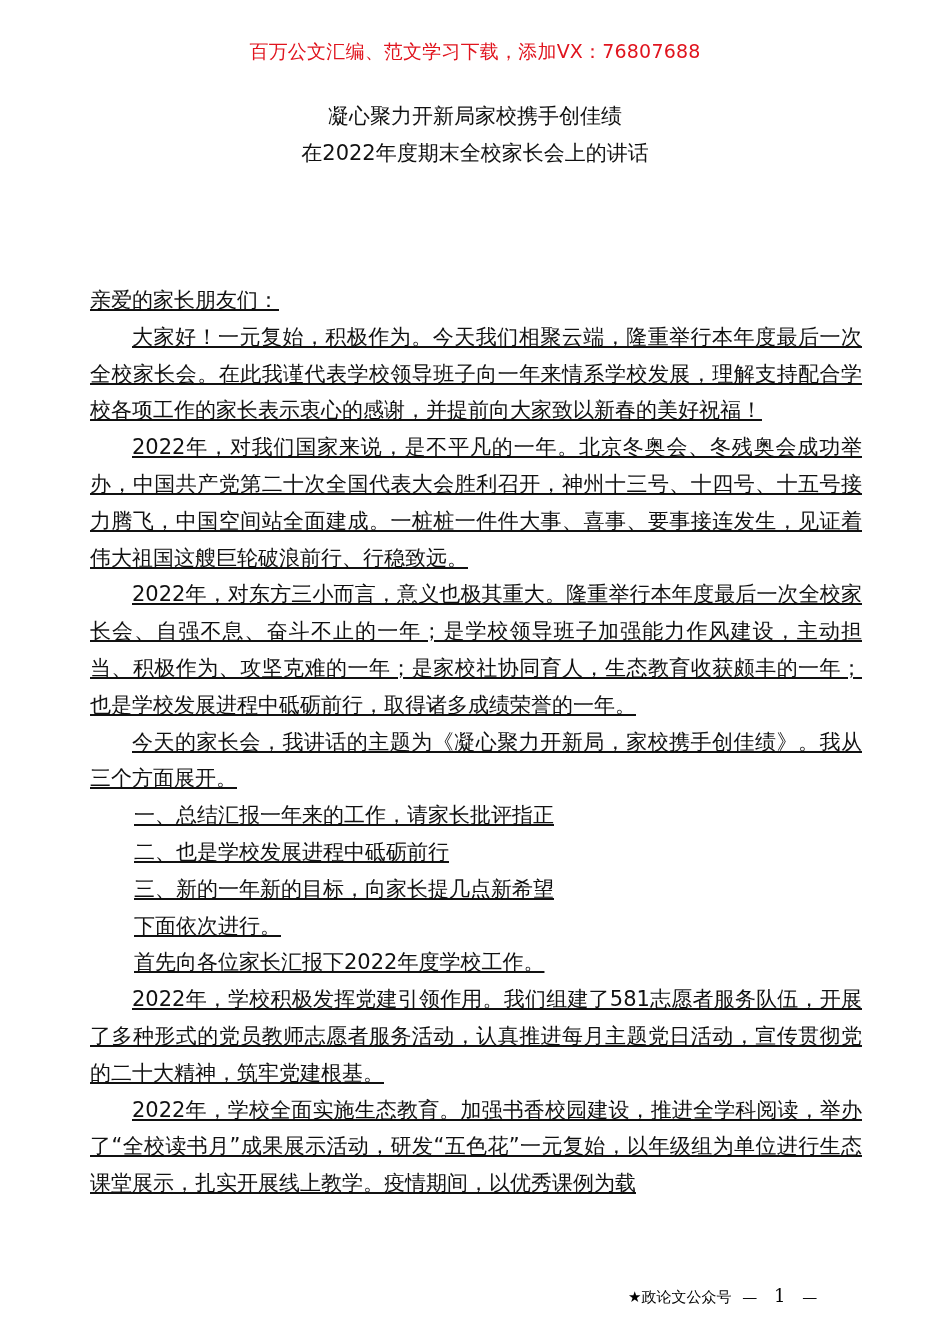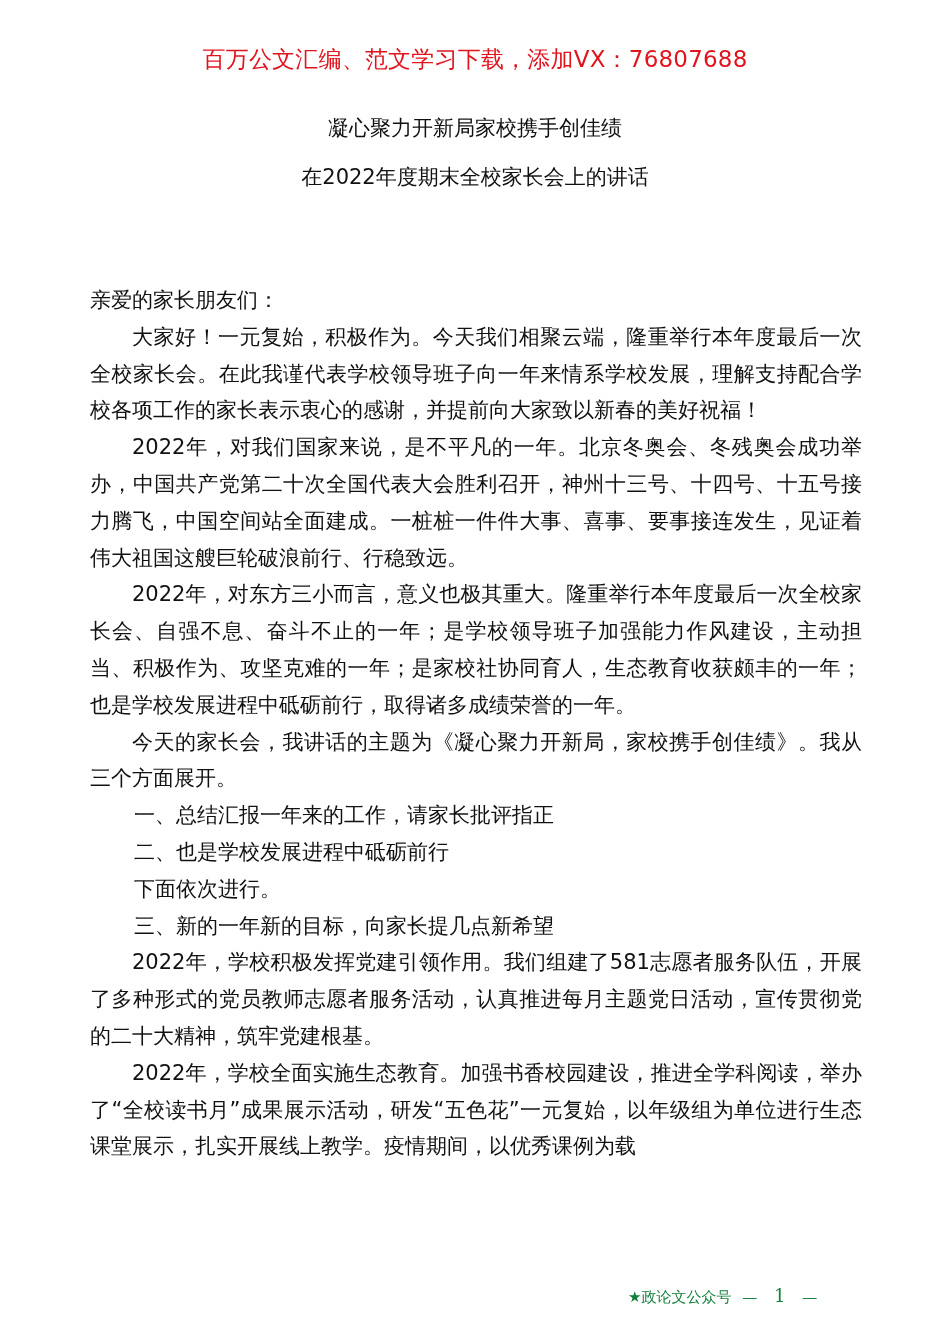--- a/index.html
+++ b/index.html
@@ -7,58 +7,58 @@
       width: 950px;
       height: 1344px;
       background: #ffffff;
       position: relative;
       overflow: hidden;
       font-family: "DejaVu Sans", "Liberation Sans", sans-serif;
       color: #111111;
     }
     .watermark {
       position: absolute;
-      top: 44px;
+      top: 36px;
       left: 0;
       width: 950px;
       text-align: center;
       color: #e0141e;
-      font-size: 23px;
+      font-size: 19px;
       line-height: 30px;
       letter-spacing: 0.2px;
     }
     .title-block {
       position: absolute;
       top: 98px;
       left: 0;
       width: 950px;
       text-align: center;
       font-size: 21px;
       line-height: 36.5px;
     }
-    .title-block div { margin: 12px; }
+    .title-block div { margin: 0; }
     .body-text {
       position: absolute;
       top: 282px;
       left: 90px;
       width: 772px;
       font-size: 21px;
       line-height: 36.8px;
       text-align: justify;
     }
-    .body-text p { margin: 0; }
+    .body-text p { margin: 0; text-decoration: underline; }
     .indent { text-indent: 2em; }
     .list-item { padding-left: 44px; }
     .footer {
       position: absolute;
       top: 1284px;
       left: 628px;
       font-size: 15px;
       line-height: 24px;
-      color: #15803d;
+      color: #000000;
       white-space: nowrap;
     }
     .footer .dash { font-family: "DejaVu Serif", serif; margin: 0 6px; }
     .footer .page-num { font-family: "DejaVu Serif", serif; font-size: 18px; margin: 0 6px; }
   </style>
 </head>
 <body>
 
 <div class="watermark">百万公文汇编、范文学习下载，添加VX：76807688</div>
 
@@ -68,22 +68,23 @@
 </div>
 
 <div class="body-text">
   <p>亲爱的家长朋友们：</p>
   <p class="indent">大家好！一元复始，积极作为。今天我们相聚云端，隆重举行本年度最后一次全校家长会。在此我谨代表学校领导班子向一年来情系学校发展，理解支持配合学校各项工作的家长表示衷心的感谢，并提前向大家致以新春的美好祝福！</p>
   <p class="indent">2022年，对我们国家来说，是不平凡的一年。北京冬奥会、冬残奥会成功举办，中国共产党第二十次全国代表大会胜利召开，神州十三号、十四号、十五号接力腾飞，中国空间站全面建成。一桩桩一件件大事、喜事、要事接连发生，见证着伟大祖国这艘巨轮破浪前行、行稳致远。</p>
   <p class="indent">2022年，对东方三小而言，意义也极其重大。隆重举行本年度最后一次全校家长会、自强不息、奋斗不止的一年；是学校领导班子加强能力作风建设，主动担当、积极作为、攻坚克难的一年；是家校社协同育人，生态教育收获颇丰的一年；也是学校发展进程中砥砺前行，取得诸多成绩荣誉的一年。</p>
   <p class="indent">今天的家长会，我讲话的主题为《凝心聚力开新局，家校携手创佳绩》。我从三个方面展开。</p>
   <p class="list-item">一、总结汇报一年来的工作，请家长批评指正</p>
   <p class="list-item">二、也是学校发展进程中砥砺前行</p>
+  <p class="list-item">三、新的一年新的目标，向家长提几点新希望</p>
   <p class="list-item">下面依次进行。</p>
-  <p class="list-item">三、新的一年新的目标，向家长提几点新希望</p>
+  <p class="list-item">首先向各位家长汇报下2022年度学校工作。</p>
   <p class="indent">2022年，学校积极发挥党建引领作用。我们组建了581志愿者服务队伍，开展了多种形式的党员教师志愿者服务活动，认真推进每月主题党日活动，宣传贯彻党的二十大精神，筑牢党建根基。</p>
   <p class="indent">2022年，学校全面实施生态教育。加强书香校园建设，推进全学科阅读，举办了“全校读书月”成果展示活动，研发“五色花”一元复始，以年级组为单位进行生态课堂展示，扎实开展线上教学。疫情期间，以优秀课例为载</p>
 </div>
 
 <div class="footer">
   <span>★政论文公众号</span>
   <span class="dash">—</span>
   <span class="page-num">1</span>
   <span class="dash">—</span>
 </div>

